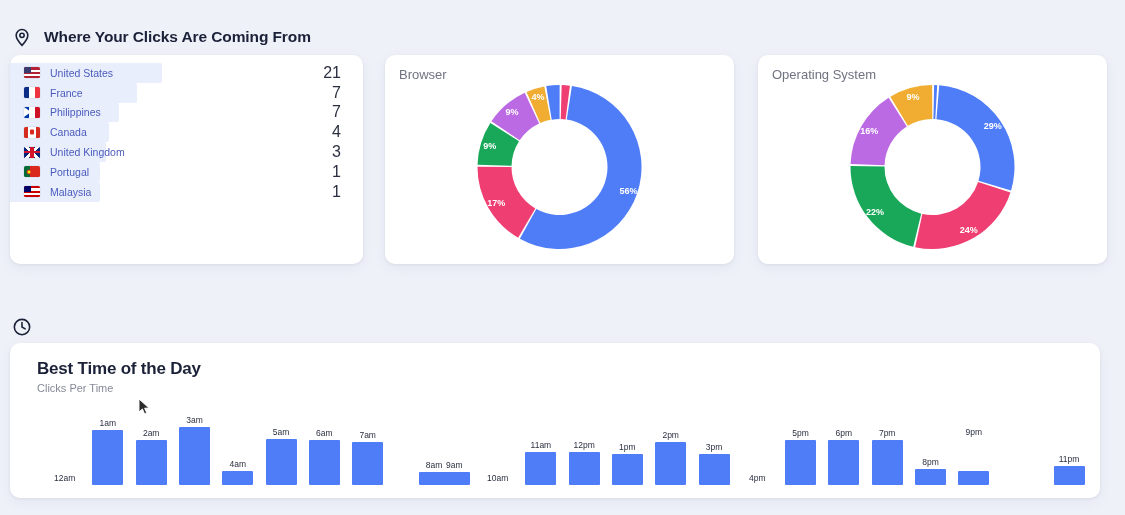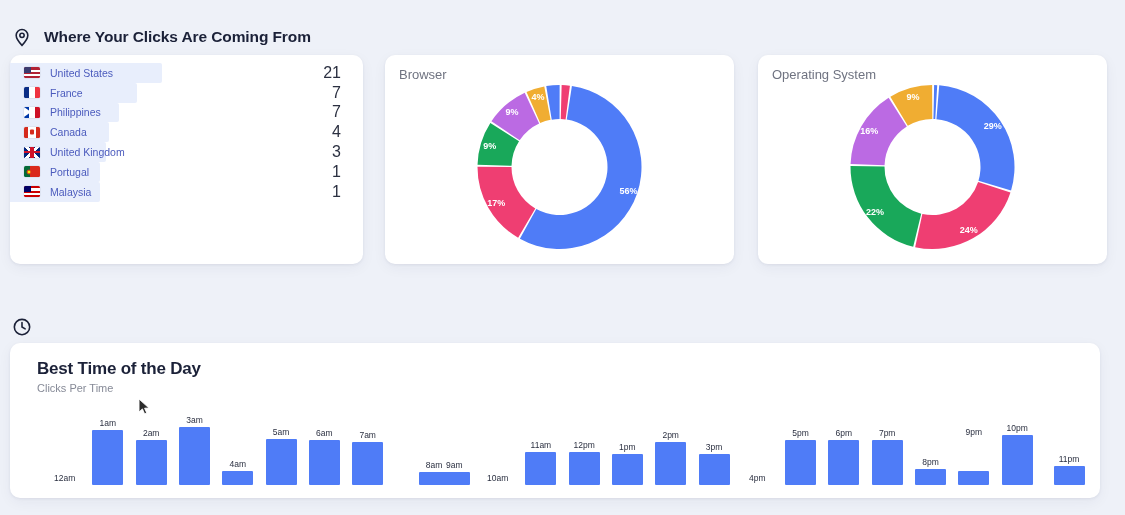--- a/index.html
+++ b/index.html
@@ -323,24 +323,20 @@
           <div class="h-bar" style="height: 45.5px; width: 31px;"></div>
         </div>
         <div class="h-item" style="left: 900.5px;">
           <div class="h-lbl">8pm</div>
           <div class="h-bar" style="height: 16.5px; width: 31px;"></div>
         </div>
         <div class="h-item" style="left: 943.8px; gap: 32px;">
           <div class="h-lbl">9pm</div>
           <div class="h-bar" style="height: 14.5px; width: 31px;"></div>
         </div>
-        <div class="h-item" style="left: 987.1px;">
-          <div class="h-lbl">10pm</div>
-          <div class="h-bar" style="height: 49.6px; width: 31px;"></div>
-        </div>
         <div class="h-item" style="left: 1039px;">
           <div class="h-lbl">11pm</div>
           <div class="h-bar" style="height: 18.6px; width: 31px;"></div>
         </div>
       </div>
   </div>
 
   <div class="cursor" id="mouse-cursor" style="left: 138px; top: 398px;">
     <svg viewBox="0 0 12 18" width="12" height="18">
       <path d="M1 1 L1 14 L4.4 10.9 L6.6 15.8 L8.7 14.9 L6.6 10.2 L11 10.1 Z" fill="#2b2b2b" stroke="#ffffff" stroke-width="0.9" stroke-linejoin="round"></path>

